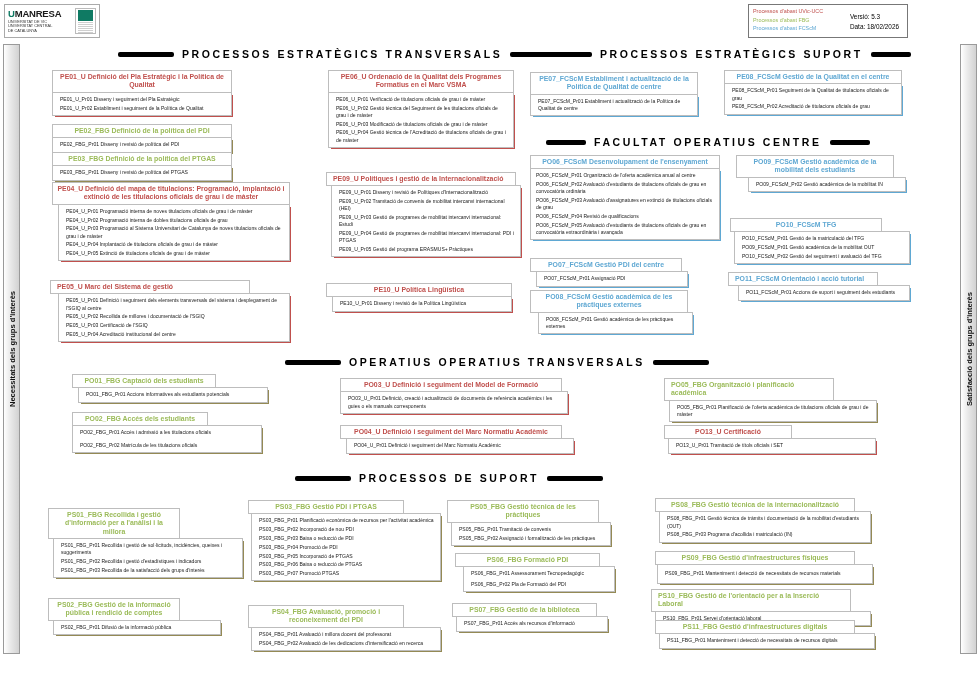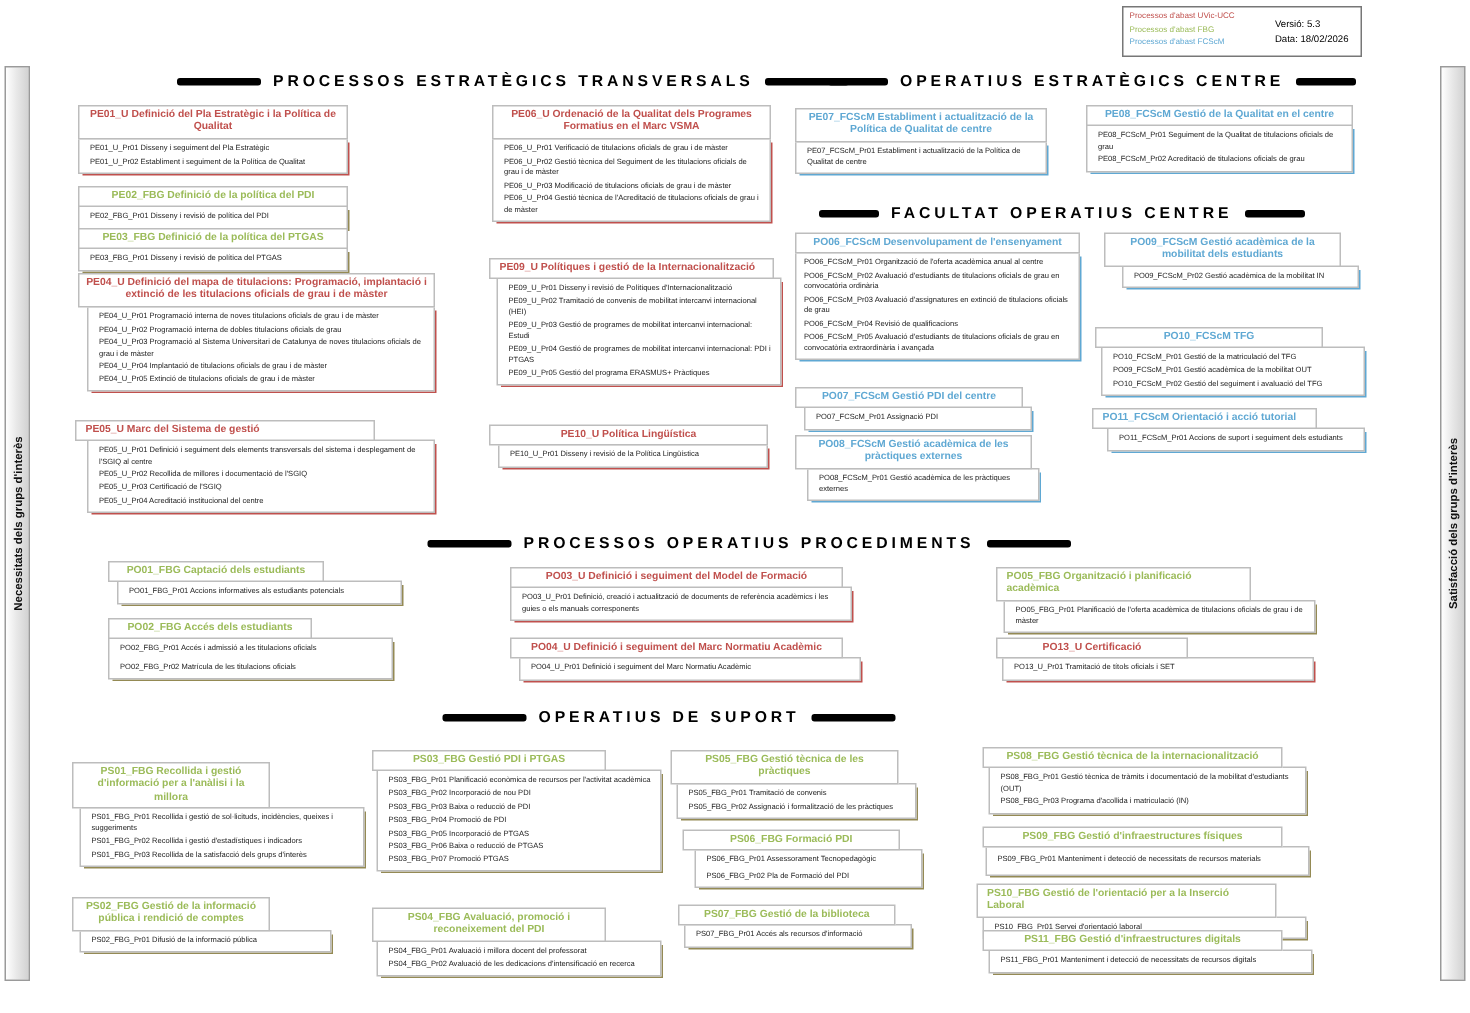--- a/index.html
+++ b/index.html
@@ -96,20 +96,32 @@
   .c-uvic .head { box-shadow:none; }
   .c-fbg  .head { color:#9bbb59; }
   .c-fbg  .body { box-shadow:2px 2px 0 -1px #948a54; }
   .c-fcs  .head { color:#5fa8d3; }
   .c-fcs  .body { box-shadow:2px 2px 0 -1px #5fa8d3; }
 </style>
 </head>
 <body>
 
 <div class="header">
+  <div class="logo-box">
+    <div class="logo-text">
+      <div class="logo-title"><span class="u">U</span><span>MANRESA</span></div>
+      <div class="logo-sub" style="white-space:pre-line">UNIVERSITAT DE VIC
+UNIVERSITAT CENTRAL
+DE CATALUNYA</div>
+    </div>
+    <div class="logo-mark">
+      <div class="sq"></div>
+        <div class="bars"></div>
+    </div>
+  </div>
 
 
   <div class="legend-box">
     <div class="legend-left">
       <div class="lg-uvic">Processos d'abast UVic-UCC</div>
       <div class="lg-fbg">Processos d'abast FBG</div>
       <div class="lg-fcs">Processos d'abast FCScM</div>
     </div>
     <div class="legend-right">
       <div>Versió: 5.3</div>
@@ -126,39 +138,39 @@
 </div>
 
 <div class="banner" style="left:118px; top:48px;">
   <div class="bar" style="width:56px"></div>
   <div class="txt">PROCESSOS ESTRATÈGICS TRANSVERSALS</div>
   <div class="bar" style="width:56px"></div>
 </div>
 
 <div class="banner" style="left:552px; top:48px;">
   <div class="bar" style="width:40px"></div>
-  <div class="txt">OPERATIUS ESTRATÈGICS   CENTRE</div>
+  <div class="txt">PROCESSOS ESTRATÈGICS   SUPORT</div>
   <div class="bar" style="width:40px"></div>
 </div>
 
 <div class="banner" style="left:546px; top:136px;">
   <div class="bar" style="width:40px"></div>
   <div class="txt">FACULTAT OPERATIUS   CENTRE</div>
   <div class="bar" style="width:40px"></div>
 </div>
 
 <div class="banner" style="left:285px; top:356px;">
   <div class="bar" style="width:56px"></div>
-  <div class="txt">PROCESSOS OPERATIUS PROCEDIMENTS</div>
+  <div class="txt">OPERATIUS OPERATIUS TRANSVERSALS</div>
   <div class="bar" style="width:56px"></div>
 </div>
 
 <div class="banner" style="left:295px; top:472px;">
   <div class="bar" style="width:56px"></div>
-  <div class="txt">OPERATIUS DE SUPORT</div>
+  <div class="txt">PROCESSOS DE SUPORT</div>
   <div class="bar" style="width:56px"></div>
 </div>
 
 <div class="block c-uvic" style="left:52px; top:70px; width:180px;">
   <div class="head">PE01_U Definició del Pla Estratègic i la Política de Qualitat</div>
   <div class="body">
     <p>PE01_U_Pr01 Disseny i seguiment del Pla Estratègic</p>
     <p>PE01_U_Pr02 Establiment i seguiment de la Política de Qualitat</p>
   </div>
 </div>

